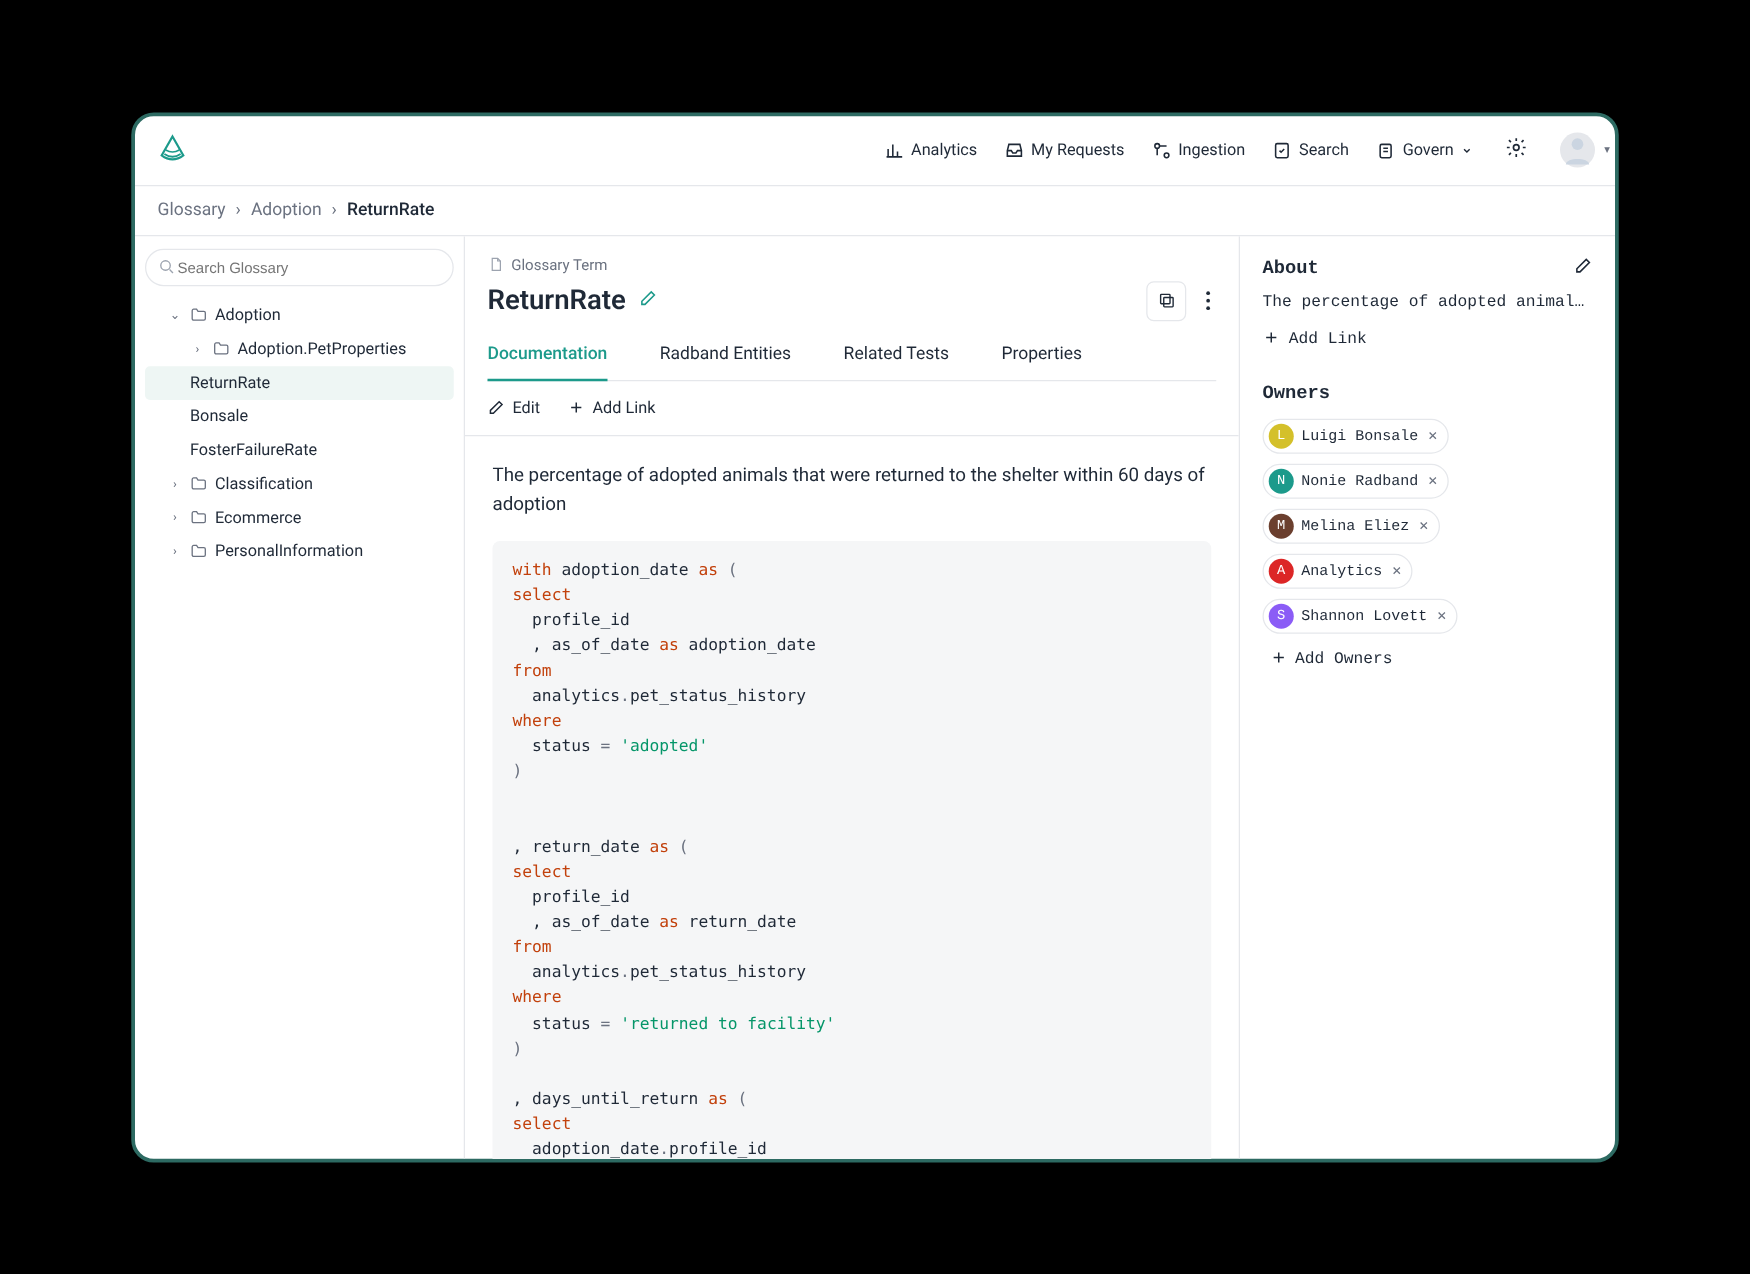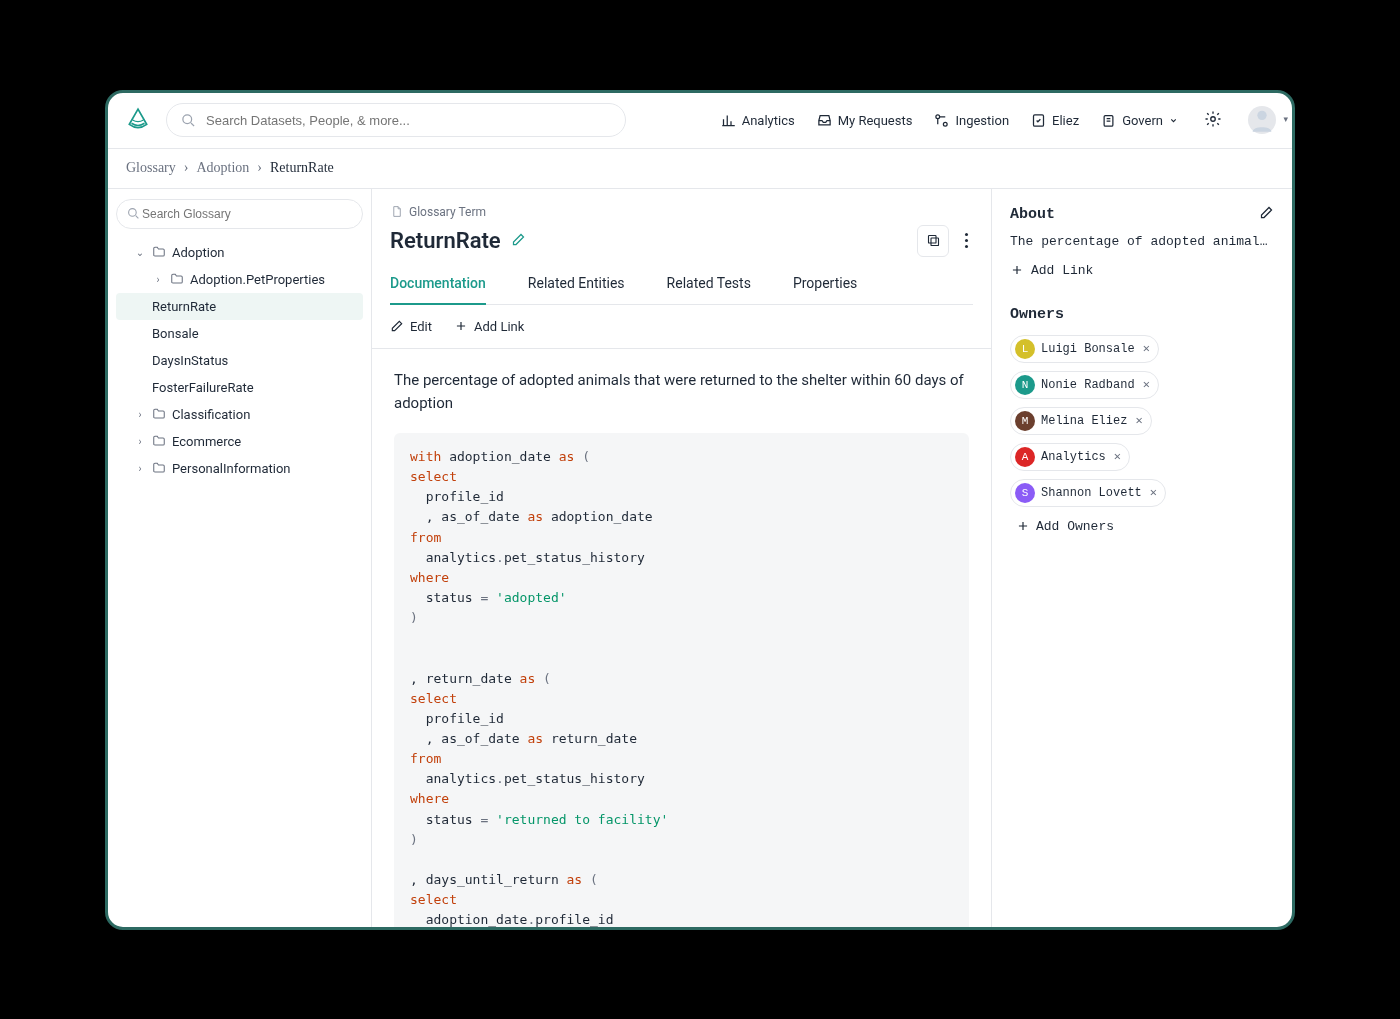--- a/index.html
+++ b/index.html
@@ -36,21 +36,21 @@
 .search svg { margin-right:8px; flex-shrink:0;}
 .search-input { border:none; outline:none; flex:1; font-size:13px; color:var(--muted); background:transparent;}
 .topspace { flex:1;}
 .nav { display:flex; align-items:center; gap:22px; }
 .nav-item { display:flex; align-items:center; gap:6px; cursor:pointer; color:var(--text); font-size:13px;}
 .nav-item svg { stroke: var(--text);}
 .gear { cursor:pointer; padding:4px;}
 .avatar { width:28px; height:28px; border-radius:50%; background:#e5e7eb; position:relative; cursor:pointer;}
 .avatar::after { content:'▾'; font-size:9px; color:var(--muted); position:absolute; right:-12px; top:8px;}
 
-.breadcrumb { height:40px; display:flex; align-items:center; gap:8px; padding:0 18px; border-bottom:1px solid var(--border); font-size:14px;font-family:Liberation Serif, serif;}
+.breadcrumb { height:40px; display:flex; align-items:center; gap:8px; padding:0 18px; border-bottom:1px solid var(--border); font-size:14px;}
 .crumb { color:var(--muted); cursor:pointer;}
 .crumb.current { color:var(--text); font-weight:500;}
 .crumb-sep { color:var(--muted);}
 
 .cols { flex:1; display:flex; overflow:hidden;}
 .sidebar { width:264px; border-right:1px solid var(--border); padding:10px 8px; overflow-y:auto;}
 .side-search { height:30px; border:1px solid var(--border); border-radius:16px; display:flex; align-items:center; padding:0 10px; margin-bottom:10px; color:var(--muted);}
 .side-search input { border:none; outline:none; flex:1; font-size:12px; background:transparent;}
 .tree-item { display:flex; align-items:center; gap:6px; padding:6px 4px; border-radius:4px; cursor:pointer; font-size:13px;}
 .tree-item.selected { background:var(--selected);}
@@ -106,27 +106,20 @@
 <div class="frame">
 
   <div class="topbar">
     <div class="logo">
       <svg width="26" height="26" viewBox="0 0 24 24" fill="none">
         <path d="M12 2 L20 16 Q12 22 4 16 Z" stroke="#1c9a8b" stroke-width="1.6"></path>
         <path d="M6 15 Q12 19 18 15" stroke="#1c9a8b" stroke-width="1.4"></path>
         <path d="M7 12 Q12 15 17 12" stroke="#1c9a8b" stroke-width="1.2"></path>
       </svg>
     </div>
-    <div class="search">
-      <svg width="15" height="15" viewBox="0 0 24 24" fill="none" stroke="#9ca3af" stroke-width="2">
-          <circle cx="10" cy="10" r="7"></circle>
-          <path d="M21 21l-5-5"></path>
-        </svg>
-      <input class="search-input" placeholder="Search Datasets, People, &amp; more..." style="">
-    </div>
     <div class="topspace"></div>
     <div class="nav">
       <div class="nav-item">
         <svg width="15" height="15" viewBox="0 0 24 24" fill="none" stroke-width="2">
             <path d="M4 20V10M10 20V4M16 20v-7M22 20H2"></path>
           </svg>
         <span>Analytics</span>
       </div>
       <div class="nav-item">
         <svg width="15" height="15" viewBox="0 0 24 24" fill="none" stroke-width="2">
@@ -141,21 +134,21 @@
             <circle cx="18" cy="18" r="3"></circle>
             <path d="M9 6h9M6 9v9"></path>
           </svg>
         <span>Ingestion</span>
       </div>
       <div class="nav-item">
         <svg width="15" height="15" viewBox="0 0 24 24" fill="none" stroke-width="2">
             <rect x="4" y="3" width="16" height="18" rx="2"></rect>
             <path d="M9 12l2 2 4-4"></path>
           </svg>
-        <span>Eliez</span>
+        <span>Search</span>
       </div>
       <div class="nav-item">
         <svg width="15" height="15" viewBox="0 0 24 24" fill="none" stroke-width="2">
             <rect x="5" y="4" width="14" height="17" rx="2"></rect>
             <path d="M9 9h6M9 13h6"></path>
           </svg>
         <span>Govern</span>
         <svg width="9" height="9" viewBox="0 0 24 24" fill="none" stroke="#6b7280" stroke-width="3">
             <path d="M6 9l6 6 6-6"></path>
           </svg>
@@ -205,23 +198,20 @@
         <svg width="14" height="14" viewBox="0 0 24 24" fill="none" stroke="#6b7280" stroke-width="1.8">
             <path d="M3 6a2 2 0 012-2h4l2 3h8a2 2 0 012 2v8a2 2 0 01-2 2H5a2 2 0 01-2-2z"></path>
           </svg>
         <span>Adoption.PetProperties</span>
       </div>
       <div class="tree-item tree-indent-3 selected">
         <span>ReturnRate</span>
       </div>
       <div class="tree-item tree-indent-3">
         <span>Bonsale</span>
-      </div>
-      <div class="tree-item tree-indent-3">
-        <span>DaysInStatus</span>
       </div>
       <div class="tree-item tree-indent-3">
         <span>FosterFailureRate</span>
       </div>
       <div class="tree-item tree-indent-1">
         <span class="tree-chev">›</span>
         <svg width="14" height="14" viewBox="0 0 24 24" fill="none" stroke="#6b7280" stroke-width="1.8">
             <path d="M3 6a2 2 0 012-2h4l2 3h8a2 2 0 012 2v8a2 2 0 01-2 2H5a2 2 0 01-2-2z"></path>
           </svg>
         <span>Classification</span>
@@ -267,21 +257,21 @@
             </div>
             <div class="kebab">
                 <span></span>
                 <span></span>
                 <span></span>
               </div>
           </div>
         </div>
         <div class="tabs">
           <div class="tab active">Documentation</div>
-          <div class="tab">Related Entities</div>
+          <div class="tab">Radband Entities</div>
           <div class="tab">Related Tests</div>
           <div class="tab">Properties</div>
         </div>
       </div>
       <div class="doc-toolbar">
         <div class="tool-btn">
           <svg width="14" height="14" viewBox="0 0 24 24" fill="none" stroke="#1f2937" stroke-width="2">
               <path d="M4 20h4L20 8l-4-4L4 16z"></path>
             </svg>
           <span>Edit</span>

